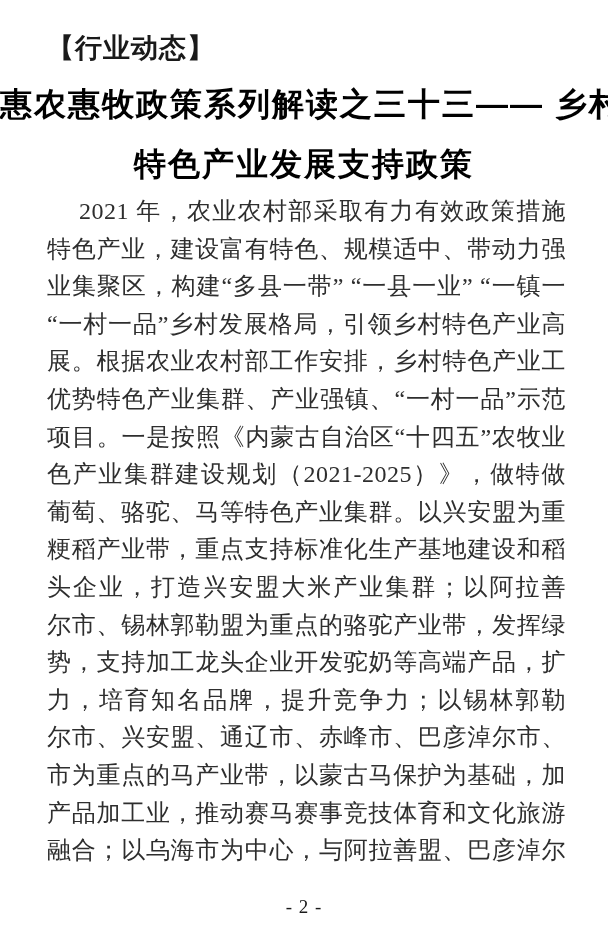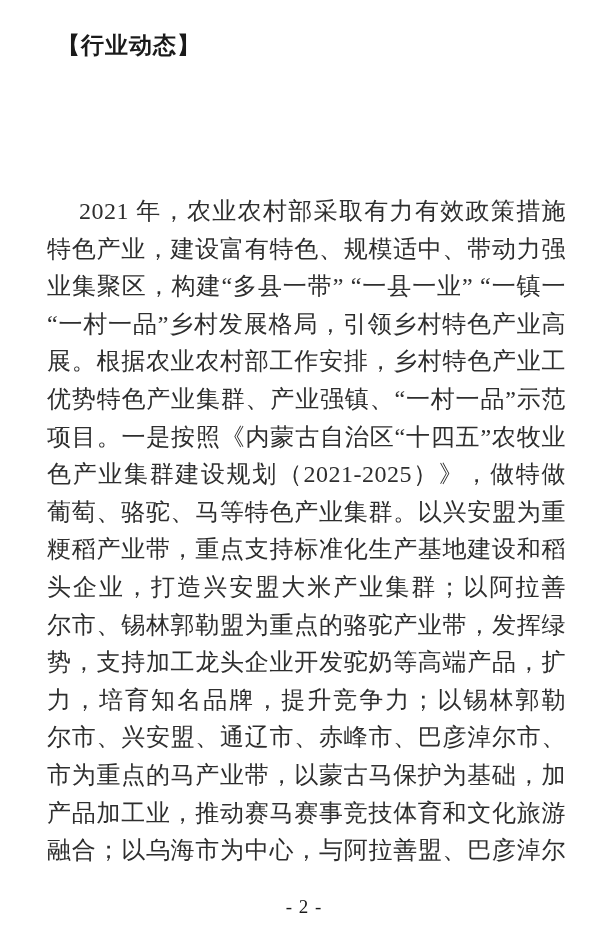--- a/index.html
+++ b/index.html
@@ -10,25 +10,25 @@
   .page {
     position: relative;
     width: 608px;
     height: 938px;
     background: #ffffff;
     overflow: hidden;
     font-family: "Liberation Serif", "DejaVu Serif", serif;
   }
   .section-label {
     position: absolute;
-    left: 57px;
+    left: 47px;
     top: 30px;
     font-family: "Liberation Sans", "DejaVu Sans", sans-serif;
     font-weight: bold;
-    font-size: 23px;
+    font-size: 27px;
     color: #1a1a1a;
     letter-spacing: 1px;
   }
   .title-block {
     position: absolute;
     top: 74px;
     left: 0;
     width: 608px;
     text-align: center;
     font-family: "Liberation Sans", "DejaVu Sans", sans-serif;
@@ -74,20 +74,24 @@
     letter-spacing: 1px;
   }
 </style>
 </head>
 <body>
 
 <div class="page">
 
   <div class="section-label">【行业动态】</div>
 
+  <div class="title-block">
+    <div class="title-line">惠农惠牧政策系列解读之三十三—— 乡村</div>
+    <div class="title-line">特色产业发展支持政策</div>
+  </div>
 
   <div class="body-text">
       <div class="body-line indent">2021 年，农业农村部采取有力有效政策措施拓展乡村</div>
       <div class="body-line">特色产业，建设富有特色、规模适中、带动力强的特色产</div>
       <div class="body-line">业集聚区，构建“多县一带” “一县一业” “一镇一村”</div>
       <div class="body-line">“一村一品”乡村发展格局，引领乡村特色产业高质量发</div>
       <div class="body-line">展。根据农业农村部工作安排，乡村特色产业工作包含:</div>
       <div class="body-line">优势特色产业集群、产业强镇、“一村一品”示范村镇等</div>
       <div class="body-line">项目。一是按照《内蒙古自治区“十四五”农牧业优势特</div>
       <div class="body-line">色产业集群建设规划（2021-2025）》，做特做优粳稻、</div>

